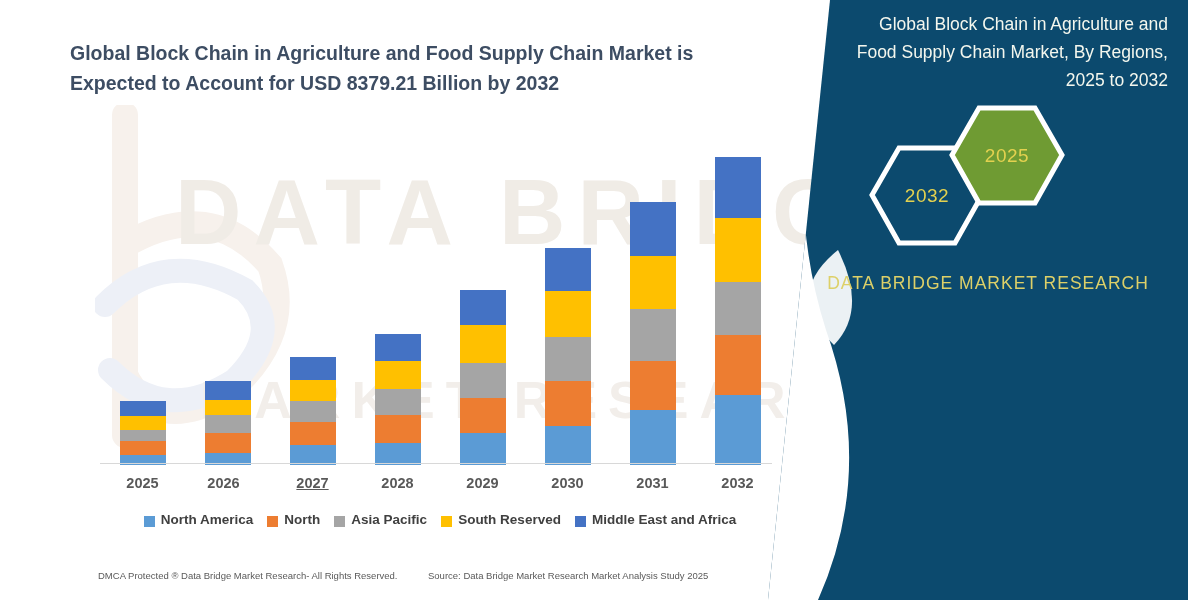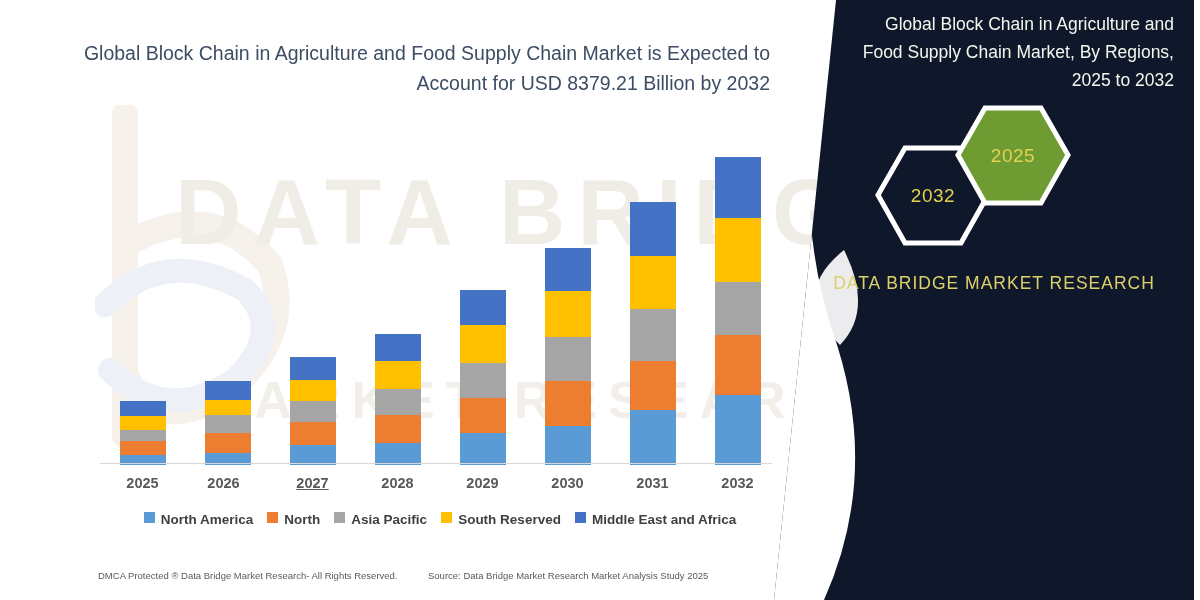--- a/index.html
+++ b/index.html
@@ -50,25 +50,25 @@
   
   .left-panel {
     position: absolute;
     left: 0; top: 0;
     width: 860px; height: 600px;
   }
   .main-title {
     position: absolute;
     left: 70px; top: 38px;
     width: 700px;
-    text-align: right;
+    text-align: left;
     font-size: 19.5px;
     line-height: 30px;
     color: #3d4d63;
-    font-weight: 400;
+    font-weight: 700;
   }
 
   
   .chart-area {
     position: absolute;
     left: 100px; top: 140px;
     width: 680px; height: 325px;
   }
   .axis-line {
     position: absolute;
@@ -102,21 +102,21 @@
   
   .legend {
     position: absolute;
     left: 100px; top: 512px;
     width: 680px;
     display: flex;
     justify-content: center;
     align-items: center;
     gap: 14px;
   }
-  .legend-item { display: flex; align-items: flex-start; gap: 6px; }
+  .legend-item { display: flex; align-items: flex-end; gap: 6px; }
   .legend-swatch { width: 11px; height: 11px; flex: none; }
   .legend-label {
     font-size: 13.5px;
     font-weight: 700;
     color: #404040;
     white-space: nowrap;
   }
 
   
   .footer-left {
@@ -130,23 +130,23 @@
     position: absolute;
     left: 428px; top: 570px;
     font-size: 9.5px;
     color: #5a5a5a;
     white-space: nowrap;
   }
 
   
   .green-panel {
     position: absolute;
-    right: 6px; top: 0;
+    right: 12px; top: 0;
     width: 420px; height: 600px;
-    background: #0f172a;
+    background: #0c4a6e;
     clip-path: polygon(62px 0, 420px 0, 420px 600px, 0 600px);
   }
   .green-curve {
     position: absolute;
     left: 0; top: 0;
     width: 120px; height: 600px;
     overflow: hidden;
   }
   .panel-title {
     position: absolute;

